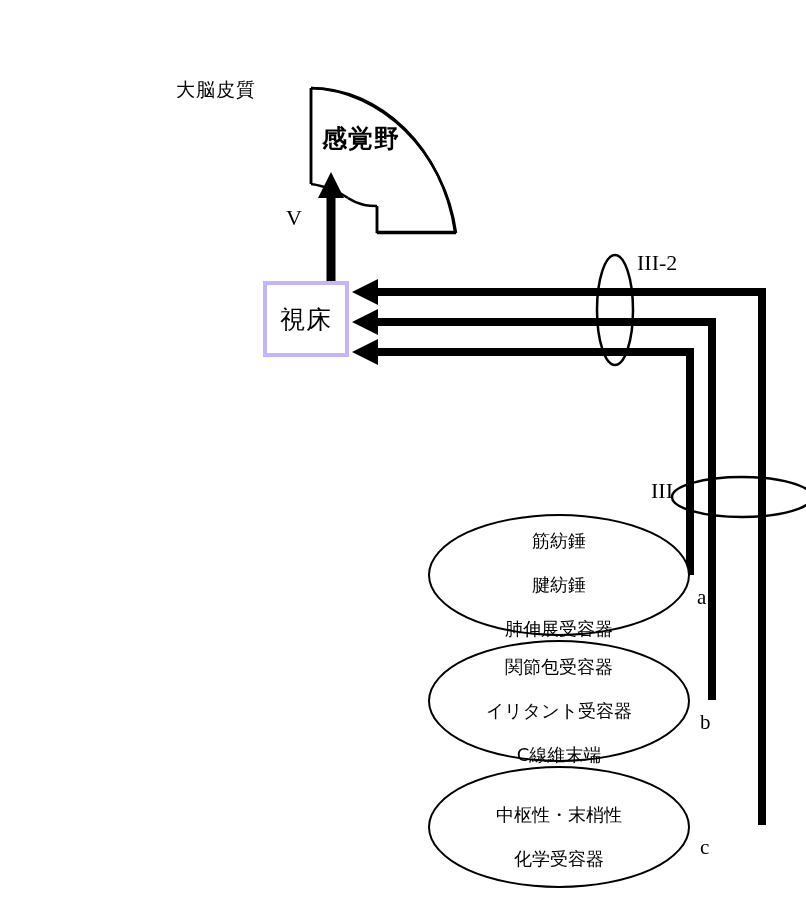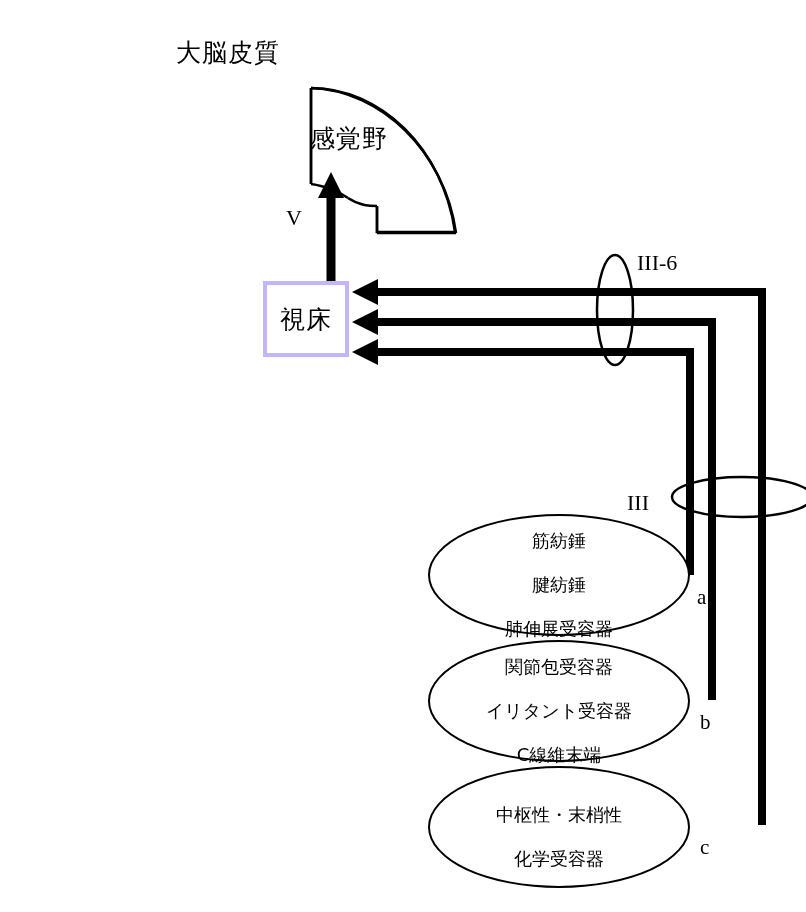--- a/index.html
+++ b/index.html
@@ -17,22 +17,23 @@
     height: 912px;
     background: #ffffff;
     overflow: hidden;
   }
   .lbl {
     position: absolute;
     white-space: nowrap;
     line-height: 1.2;
   }
   .title-label {
-    font-size: 25px;
+    font-size: 19px;
     letter-spacing: 1px;
+    margin-top: 40px;
   }
   .roman {
     font-size: 22px;
     font-family: "Liberation Serif", serif;
   }
   .node-letter {
     font-size: 21px;
     font-family: "Liberation Serif", serif;
   }
   .box {
@@ -78,21 +79,21 @@
   <svg class="cortex-svg" width="806" height="912">
     <path d="M 311,88 L 311,184 M 311,88 C 380,88 443,148 455,232 L 455,232 L 377,232 L 377,207" fill="none" stroke="#000" stroke-width="2.5"></path>
     <path d="M 311,88 L 311,184" stroke="#000" stroke-width="2.5" fill="none"></path>
     <path d="M 311,88 C 381,90 445,152 456,233" fill="none" stroke="#000" stroke-width="2.5"></path>
     <path d="M 456,233 L 377,233" fill="none" stroke="#000" stroke-width="2.5"></path>
     <path d="M 377,233 L 377,206" fill="none" stroke="#000" stroke-width="2.5"></path>
     <path d="M 311,184 C 311,184 330,186 348,198" fill="none" stroke="#000" stroke-width="2.5"></path>
     <path d="M 348,198 C 360,206 370,206 377,206" fill="none" stroke="#000" stroke-width="2.5"></path>
   </svg>
 
-  <div class="lbl" style="left:310px; top:124px; font-size:25px; letter-spacing:1px;">感覚野</div>
+  <div class="lbl" style="left:322px; top:124px; font-size:25px; letter-spacing:1px;font-weight:bold;">感覚野</div>
 
   <div class="box" style="left:263px; top:281px; width:86px; height:76px;">
     <span>視床</span>
   </div>
 
   <svg class="wire-svg" width="806" height="912">
     <line x1="331" y1="281" x2="331" y2="192" stroke="#000" stroke-width="9"></line>
     <polygon points="331,172 318,198 344,198" fill="#000"></polygon>
   </svg>
   <div class="lbl roman" style="left:286px; top:205px;">V</div>
@@ -107,22 +108,22 @@
 
     <path d="M 762,825 L 762,292 L 372,292" fill="none" stroke="#000" stroke-width="8" stroke-linejoin="miter"></path>
     <polygon points="352,292 378,279 378,305" fill="#000"></polygon>
   </svg>
 
   <svg class="loop-svg" width="806" height="912">
     <ellipse cx="615" cy="310" rx="18" ry="55" fill="none" stroke="#000" stroke-width="2.5"></ellipse>
     <ellipse cx="742" cy="497" rx="70" ry="20" fill="none" stroke="#000" stroke-width="2.5"></ellipse>
   </svg>
 
-  <div class="lbl roman" style="left:637px; top:250px;">III-6</div>
-  <div class="lbl roman" style="left:627px; top:478px;margin-top:12px;">III</div>
+  <div class="lbl roman" style="left:637px; top:250px;">III-2</div>
+  <div class="lbl roman" style="left:651px; top:478px;">III</div>
 
   <div class="ellipse" style="left:428px; top:514px; width:262px; height:122px;">
     <span class="ell-line">筋紡錘</span>
     <span class="ell-line">腱紡錘</span>
     <span class="ell-line">肺伸展受容器</span>
   </div>
   <div class="lbl node-letter" style="left:697px; top:585px;">a</div>
 
   <div class="ellipse" style="left:428px; top:640px; width:262px; height:122px;">
     <span class="ell-line">関節包受容器</span>

